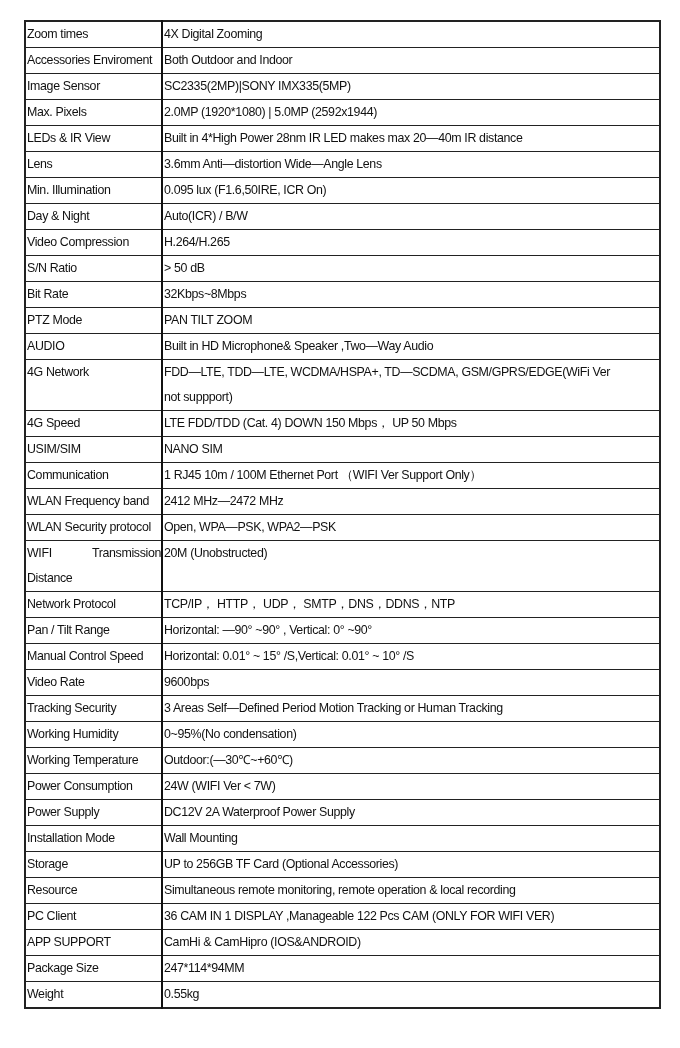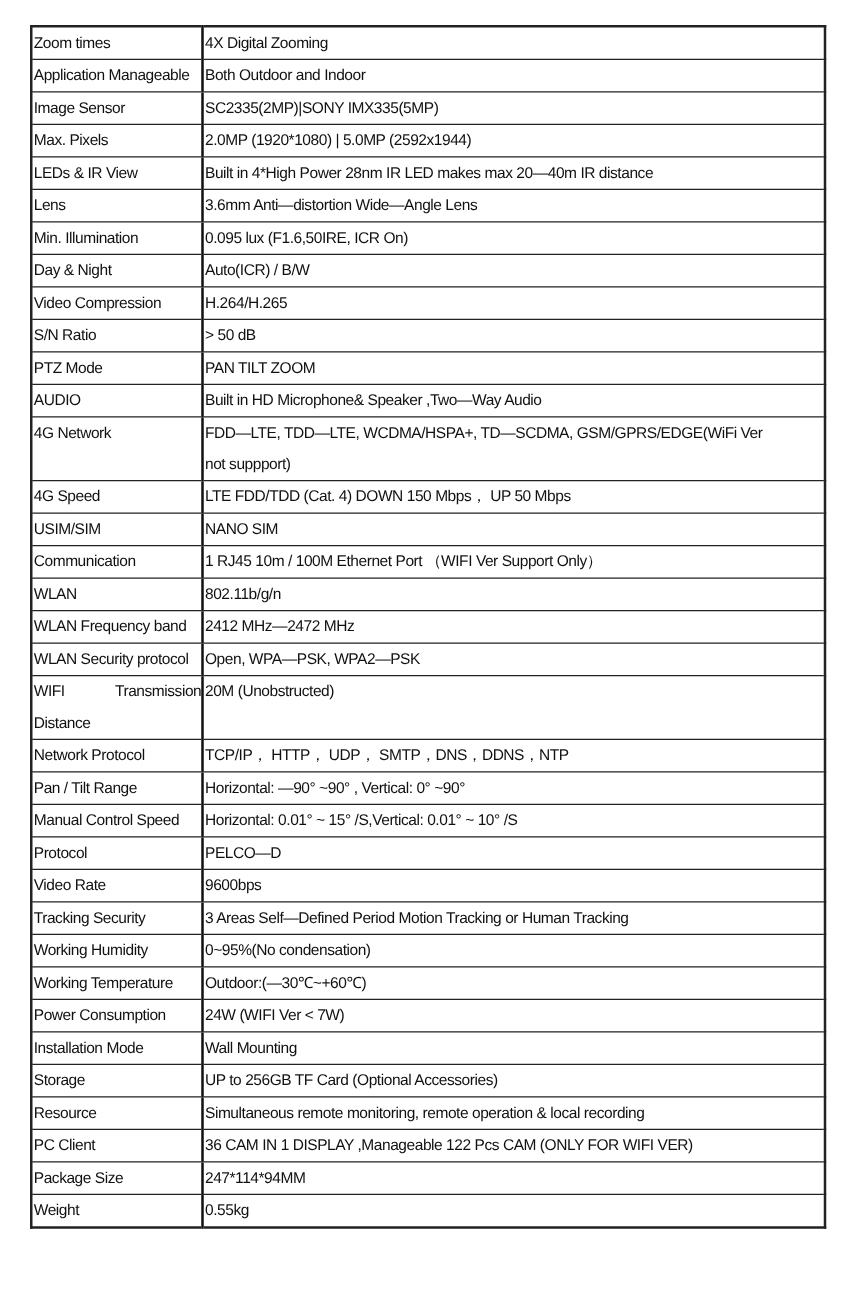--- a/index.html
+++ b/index.html
@@ -60,21 +60,21 @@
   <colgroup>
       <col class="c1">
       <col class="c2">
     </colgroup>
   <tbody id="spec-body">
       <tr>
         <td class="label">Zoom times</td>
         <td class="value">4X Digital Zooming</td>
       </tr>
       <tr>
-        <td class="label">Application Manageable</td>
+        <td class="label">Accessories Enviroment</td>
         <td class="value">Both Outdoor and Indoor</td>
       </tr>
       <tr>
         <td class="label">Image Sensor</td>
         <td class="value">SC2335(2MP)|SONY IMX335(5MP)</td>
       </tr>
       <tr>
         <td class="label">Max. Pixels</td>
         <td class="value">2.0MP (1920*1080) | 5.0MP (2592x1944)</td>
       </tr>
@@ -94,20 +94,24 @@
         <td class="label">Day &amp; Night</td>
         <td class="value">Auto(ICR)   /   B/W</td>
       </tr>
       <tr>
         <td class="label">Video Compression</td>
         <td class="value">H.264/H.265</td>
       </tr>
       <tr>
         <td class="label">S/N Ratio</td>
         <td class="value">&gt; 50 dB</td>
+      </tr>
+      <tr>
+        <td class="label">Bit Rate</td>
+        <td class="value">32Kbps~8Mbps</td>
       </tr>
       <tr>
         <td class="label">PTZ Mode</td>
         <td class="value">PAN TILT ZOOM</td>
       </tr>
       <tr>
         <td class="label">AUDIO</td>
         <td class="value">Built in HD Microphone&amp; Speaker ,Two—Way Audio</td>
       </tr>
       <tr class="tall">
@@ -120,24 +124,20 @@
       </tr>
       <tr>
         <td class="label">USIM/SIM</td>
         <td class="value">NANO SIM</td>
       </tr>
       <tr>
         <td class="label">Communication</td>
         <td class="value">1 RJ45 10m / 100M Ethernet Port  （WIFI Ver Support Only）</td>
       </tr>
       <tr>
-        <td class="label">WLAN</td>
-        <td class="value">802.11b/g/n</td>
-      </tr>
-      <tr>
         <td class="label">WLAN Frequency band</td>
         <td class="value">2412 MHz—2472 MHz</td>
       </tr>
       <tr>
         <td class="label">WLAN Security protocol</td>
         <td class="value">Open, WPA—PSK, WPA2—PSK</td>
       </tr>
       <tr class="tall">
         <td class="label justify">WIFI Transmission Distance</td>
         <td class="value">20M (Unobstructed)</td>
@@ -148,58 +148,62 @@
       </tr>
       <tr>
         <td class="label">Pan / Tilt Range</td>
         <td class="value">Horizontal: —90°  ~90°    , Vertical: 0°  ~90°</td>
       </tr>
       <tr>
         <td class="label">Manual Control Speed</td>
         <td class="value">Horizontal: 0.01°  ~ 15°  /S,Vertical: 0.01°  ~ 10°  /S</td>
       </tr>
       <tr>
-        <td class="label">Protocol</td>
-        <td class="value">PELCO—D</td>
-      </tr>
-      <tr>
         <td class="label">Video Rate</td>
         <td class="value">9600bps</td>
       </tr>
       <tr>
         <td class="label">Tracking Security</td>
         <td class="value">3 Areas Self—Defined Period Motion Tracking or Human Tracking</td>
       </tr>
       <tr>
         <td class="label">Working Humidity</td>
         <td class="value">0~95%(No condensation)</td>
       </tr>
       <tr>
         <td class="label">Working Temperature</td>
         <td class="value">Outdoor:(—30℃~+60℃)</td>
       </tr>
       <tr>
         <td class="label">Power Consumption</td>
         <td class="value">24W (WIFI Ver &lt; 7W)</td>
       </tr>
       <tr>
+        <td class="label">Power Supply</td>
+        <td class="value">DC12V 2A    Waterproof Power Supply</td>
+      </tr>
+      <tr>
         <td class="label">Installation Mode</td>
         <td class="value">Wall Mounting</td>
       </tr>
       <tr>
         <td class="label">Storage</td>
         <td class="value">UP to 256GB TF Card (Optional Accessories)</td>
       </tr>
       <tr>
         <td class="label">Resource</td>
         <td class="value">Simultaneous remote monitoring, remote operation &amp; local recording</td>
       </tr>
       <tr>
         <td class="label">PC Client</td>
         <td class="value">36 CAM IN 1 DISPLAY ,Manageable 122 Pcs CAM (ONLY FOR WIFI VER)</td>
+      </tr>
+      <tr>
+        <td class="label">APP SUPPORT</td>
+        <td class="value">CamHi &amp; CamHipro    (IOS&amp;ANDROID)</td>
       </tr>
       <tr>
         <td class="label">Package Size</td>
         <td class="value">247*114*94MM</td>
       </tr>
       <tr>
         <td class="label">Weight</td>
         <td class="value">0.55kg</td>
       </tr>
     </tbody>

